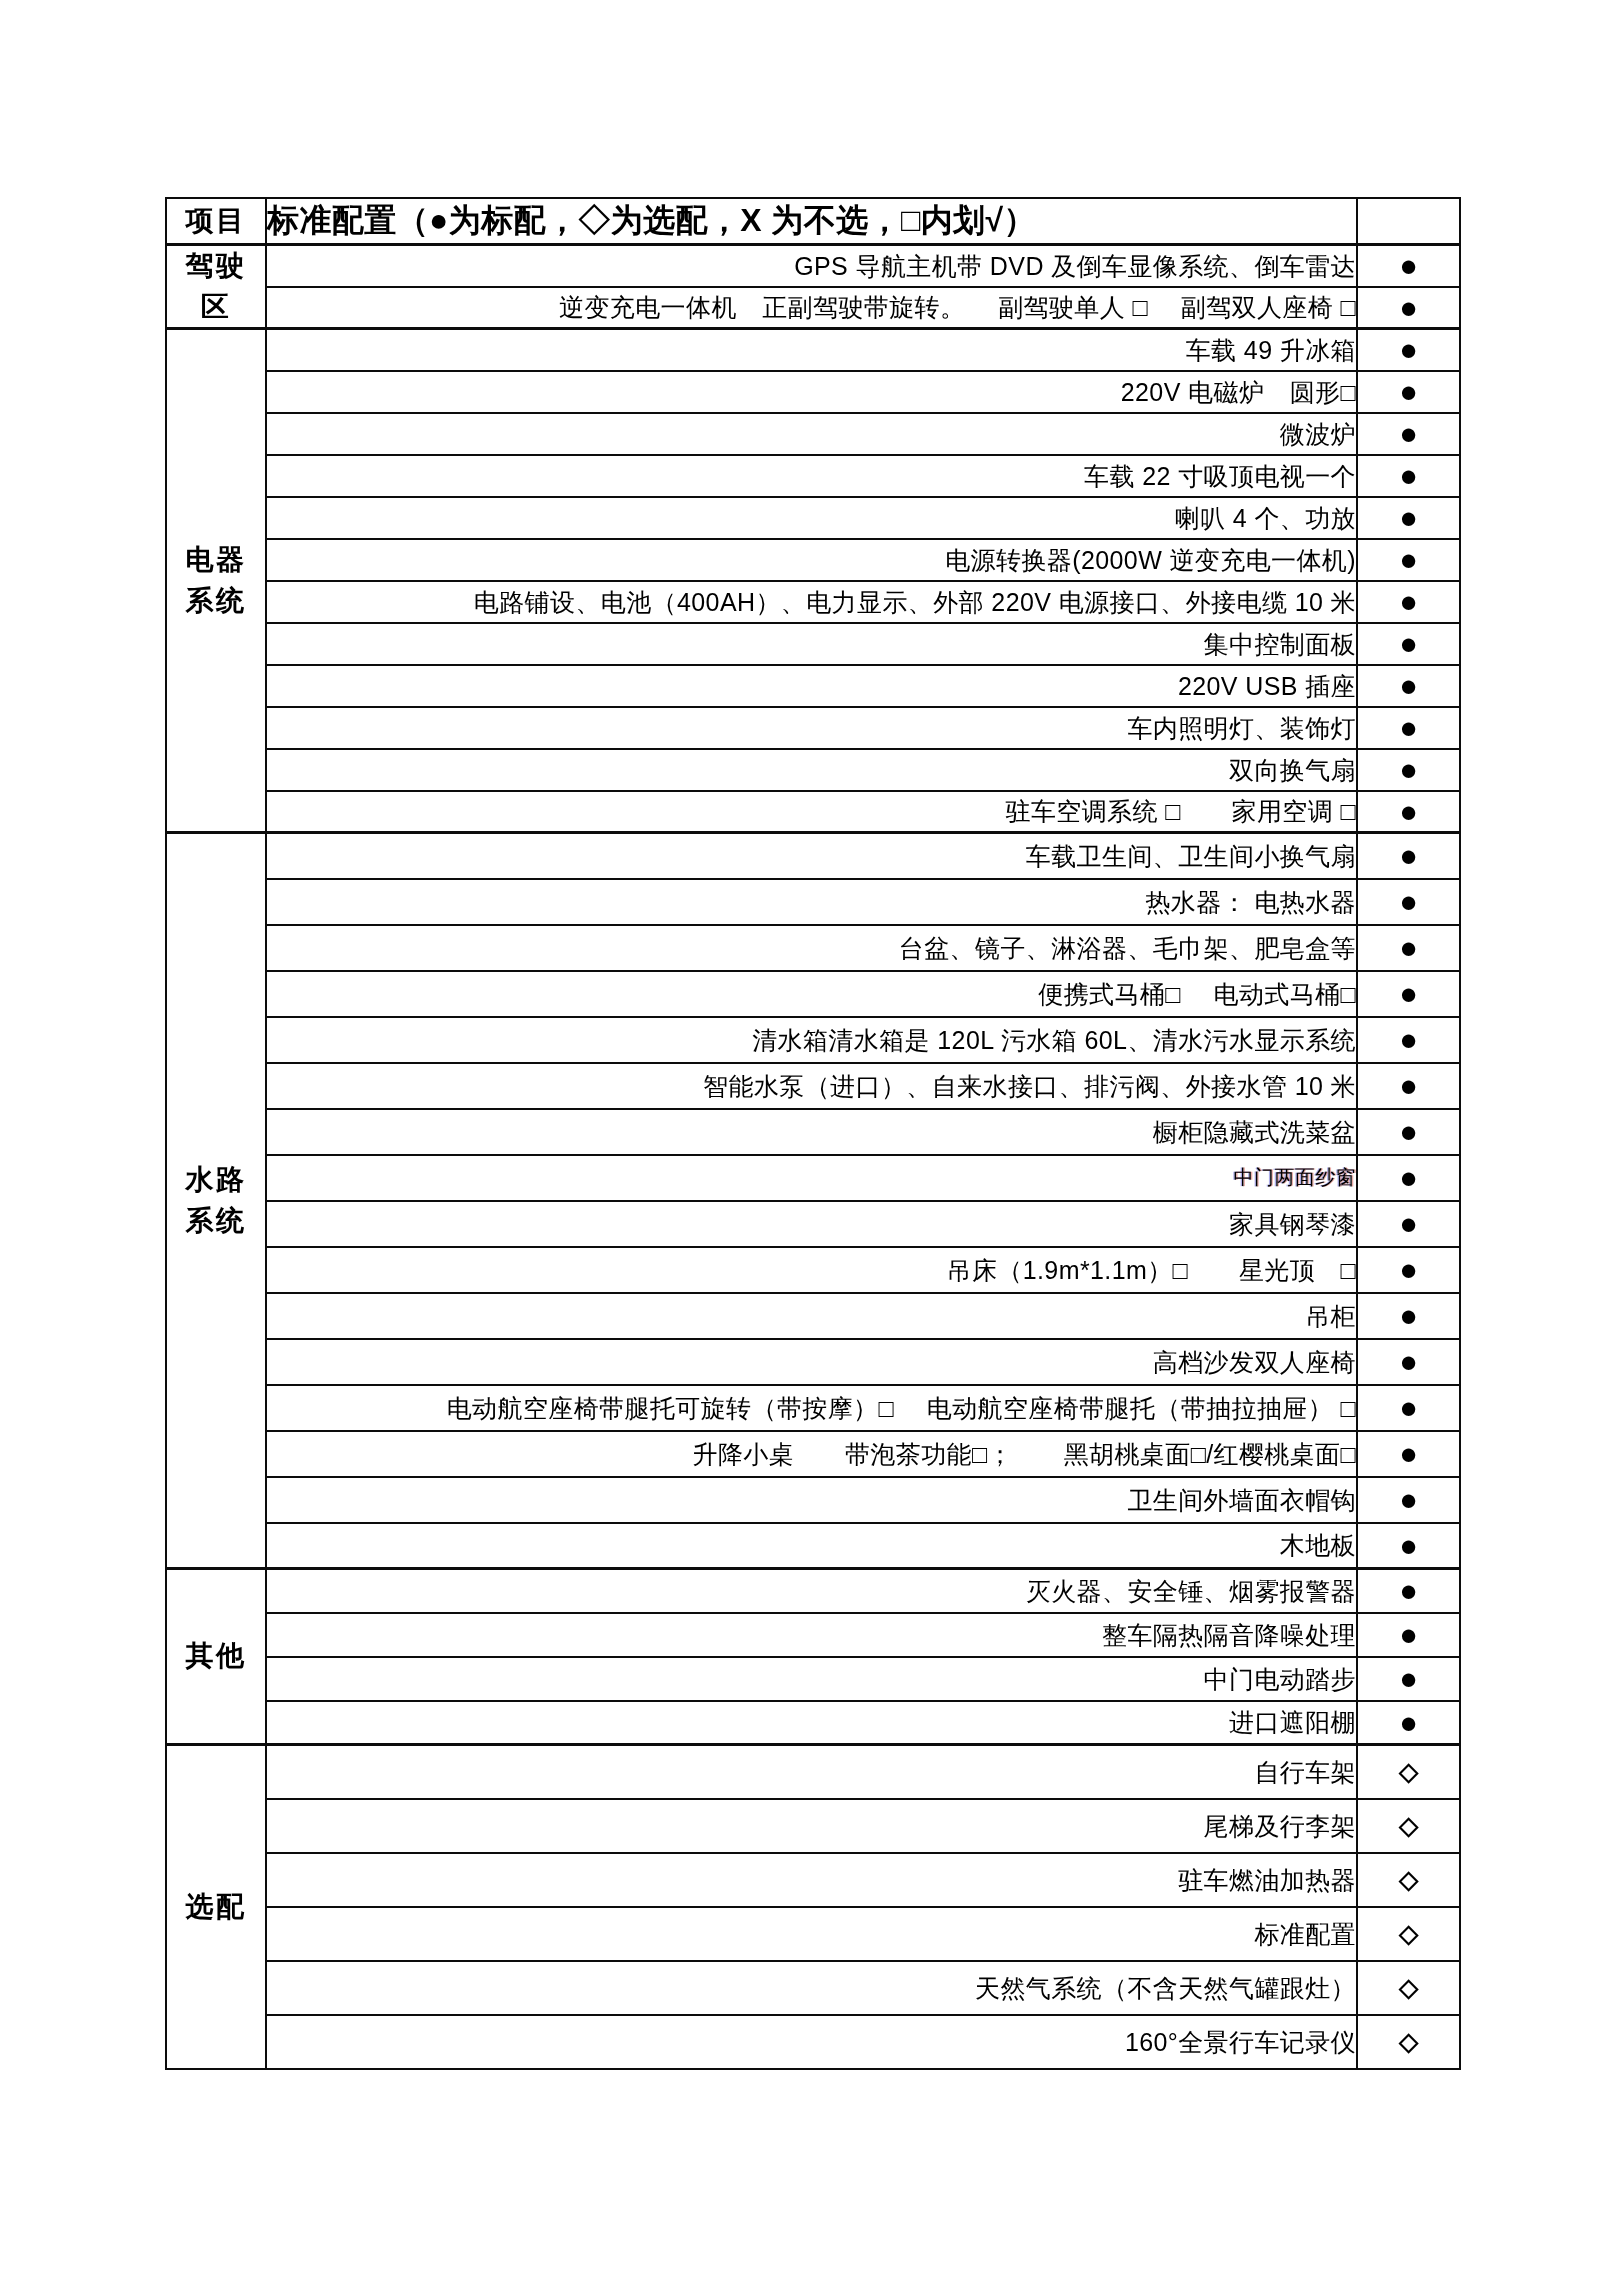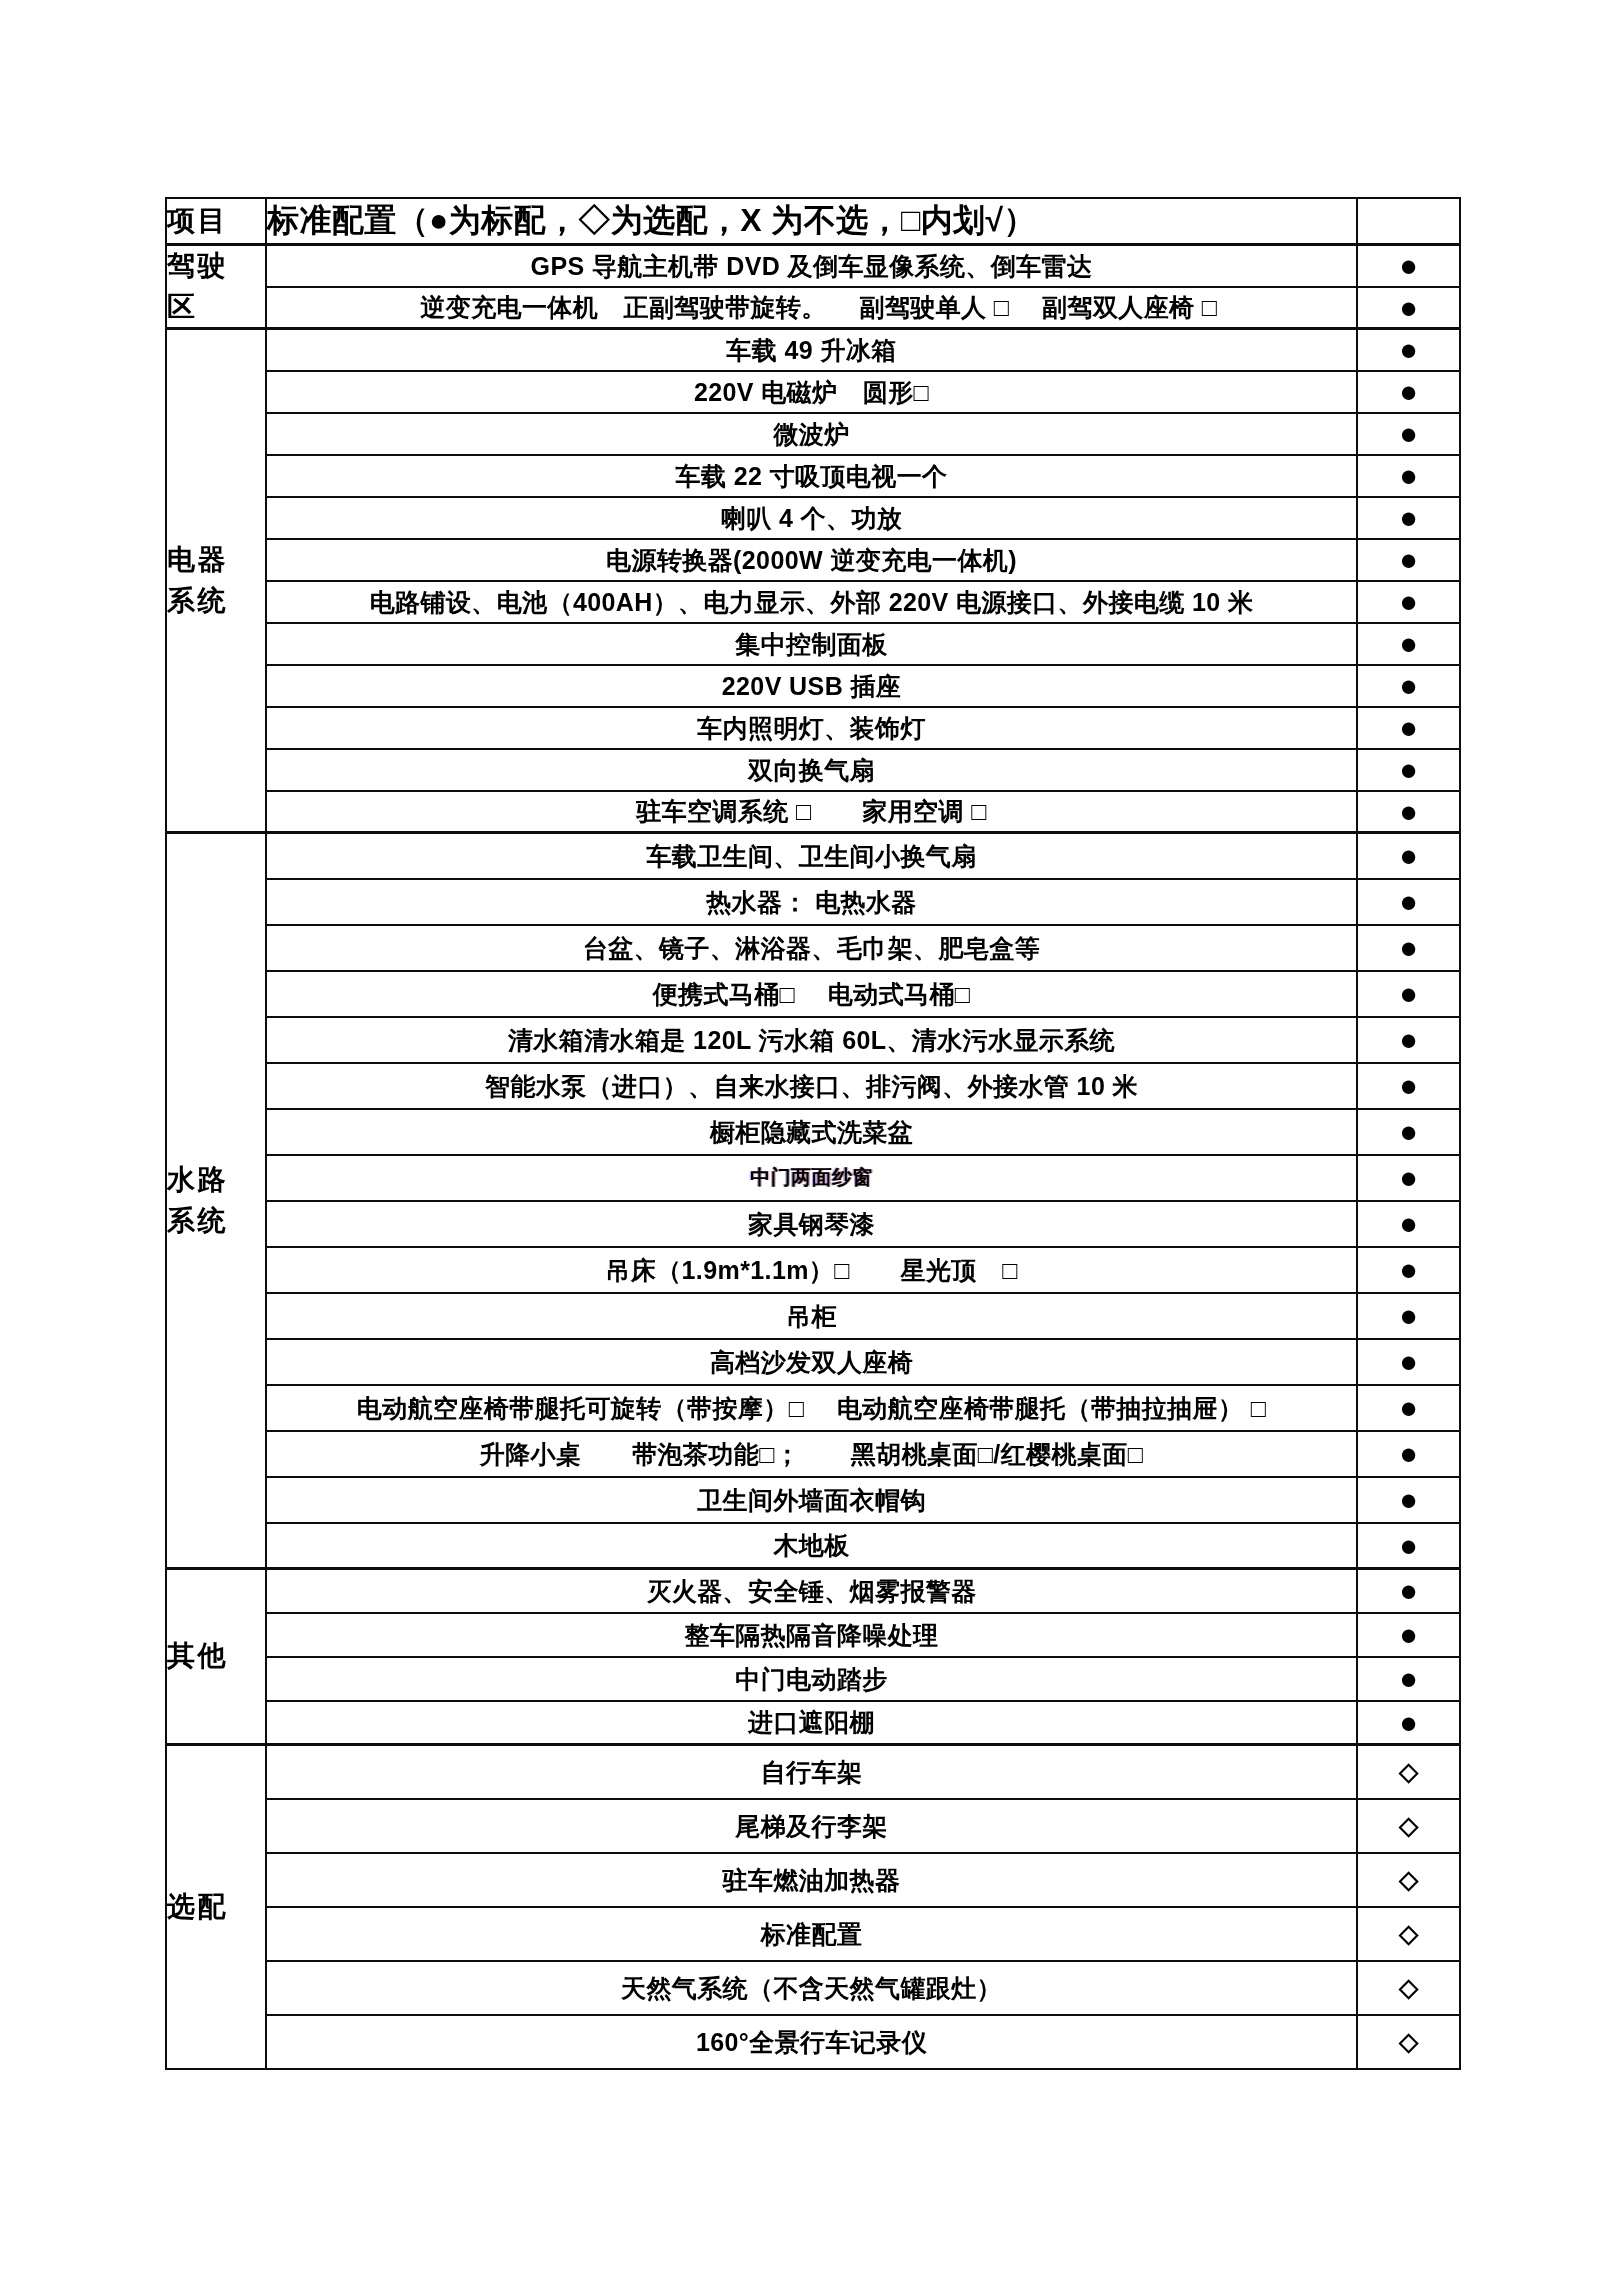--- a/index.html
+++ b/index.html
@@ -29,50 +29,49 @@
   #spec-table th, #spec-table td {
     border: 2.5px solid #0c0c0c;
     padding: 0;
     color: #000;
   }
   
   #spec-table tbody { border-top: 3.4px solid #0c0c0c; }
 
   thead tr { height: 42px; }
   th.cat {
-    text-align: left;
+    text-align: center;
     vertical-align: middle;
     font-size: 28px;
     font-weight: bold;
     letter-spacing: 2.5px;
     white-space: pre-line;
     line-height: 1.45;
   }
   th.hdr-spec {
     text-align: left;
     vertical-align: middle;
     padding-left: 12px;
     font-size: 32px;
     font-weight: bold;
     white-space: pre-wrap;
     letter-spacing: 0.4px;
   }
   th.hdr-mark { }
 
   td.desc {
-    text-align: center;
+    text-align: right;
     vertical-align: middle;
     padding-left: 13.5px;
     font-size: 25px;
-    font-weight: bold;
+    font-weight: normal;
     white-space: pre-wrap;
     letter-spacing: 0.4px;
     line-height: 1.05;
     overflow: hidden;
-    border-radius: 20px;
   }
   td.desc.fuzzy {
     font-size: 20px;
     color: #1c1c1c;
     text-shadow: 1.3px 0 0 rgba(205, 70, 60, 0.45), -1.3px 0 0 rgba(70, 70, 205, 0.45);
   }
   td.mark {
     text-align: center;
     vertical-align: middle;
     font-weight: bold;

